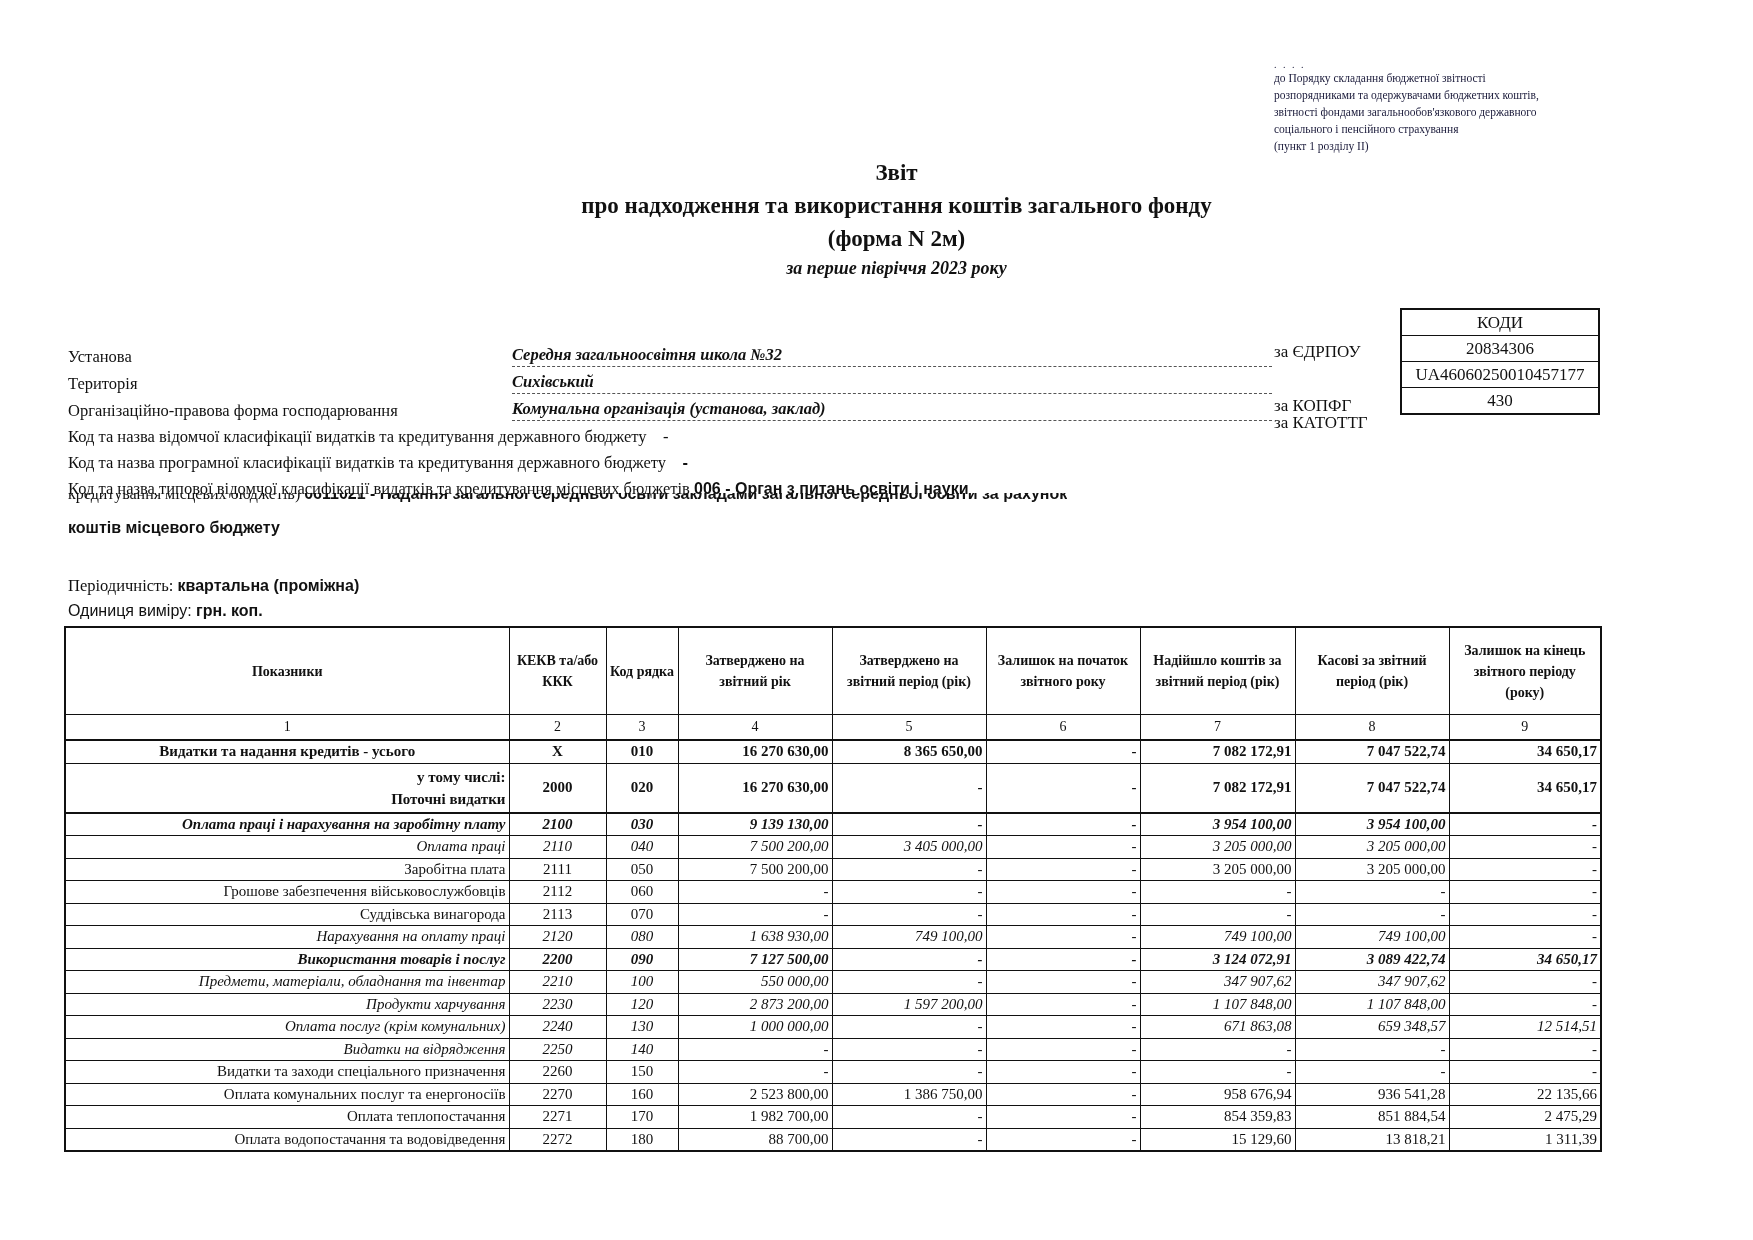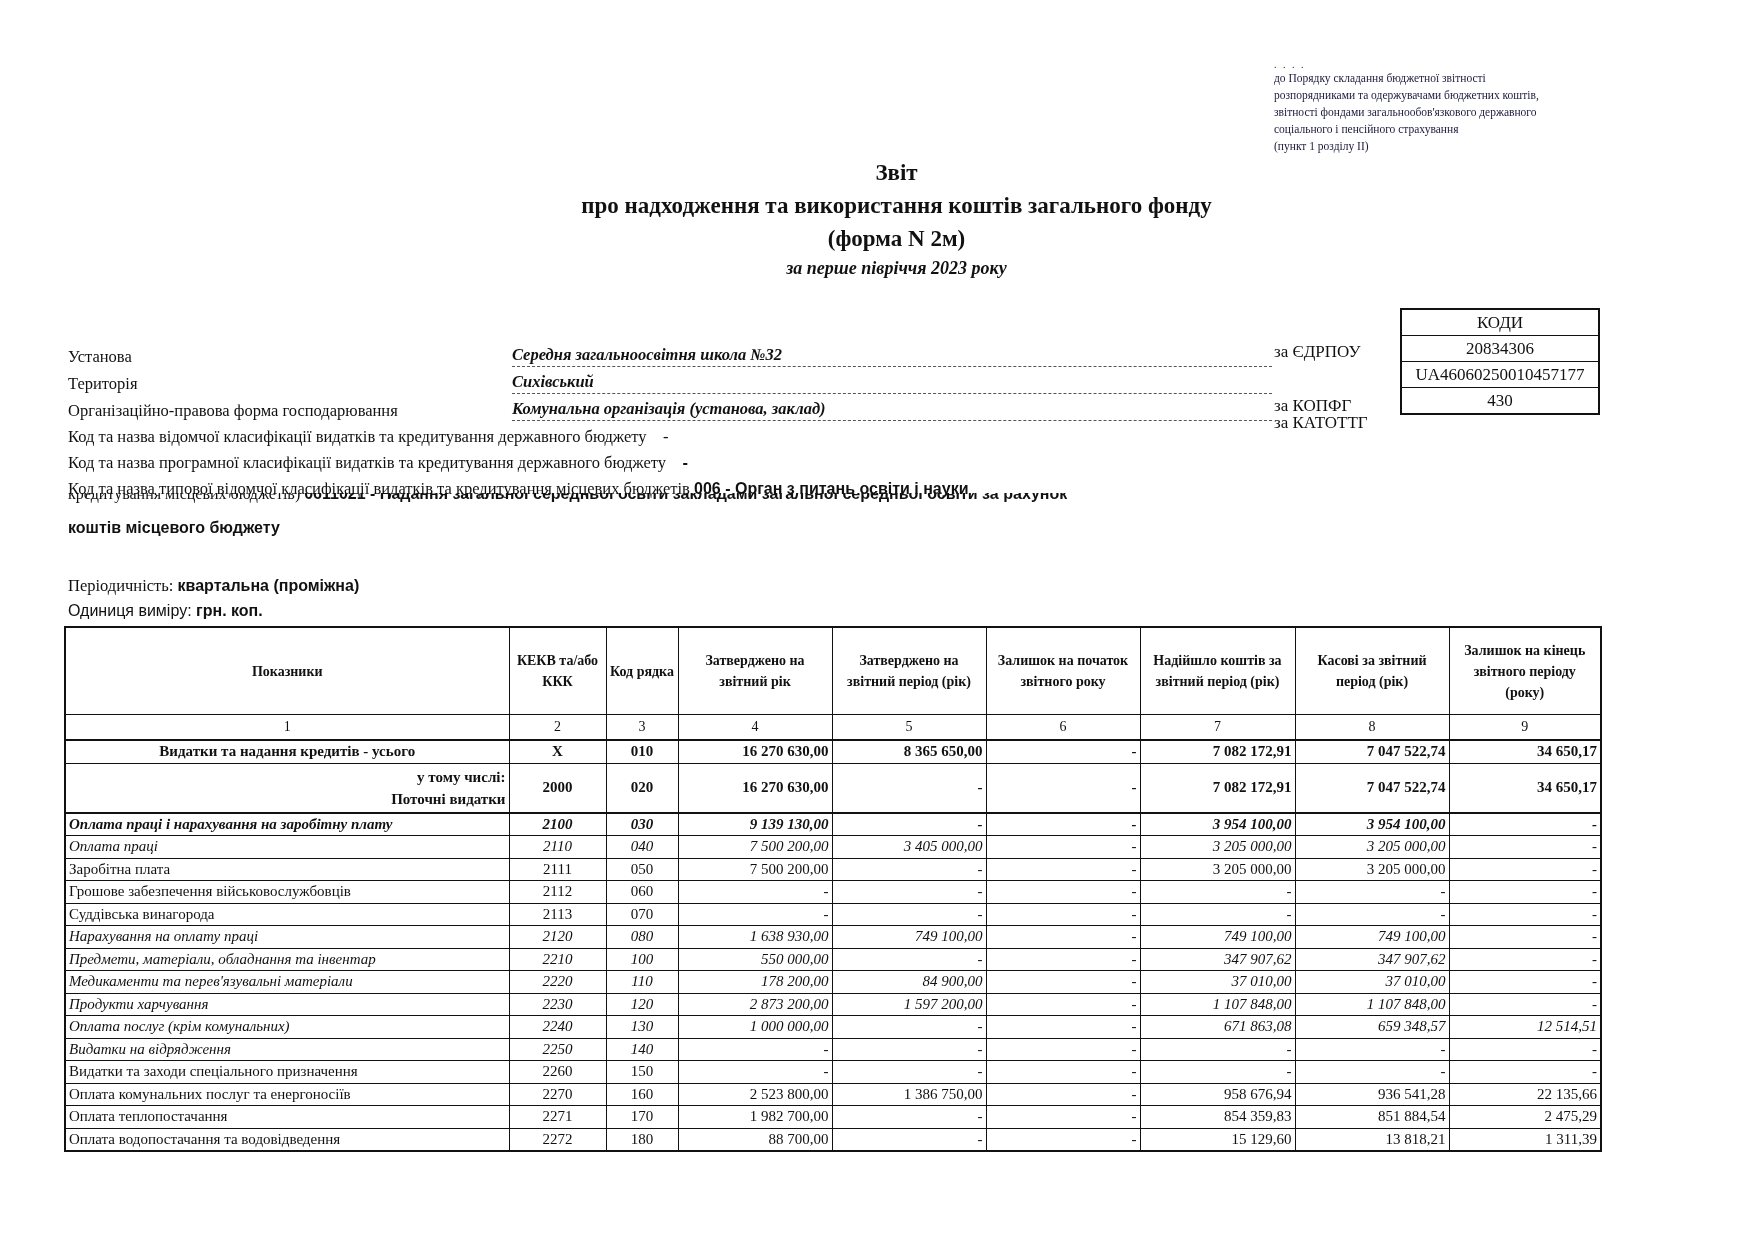--- a/index.html
+++ b/index.html
@@ -24,21 +24,21 @@
   .bold-sans { font-family: "Liberation Sans", "DejaVu Sans", sans-serif; font-weight: bold; }
   .overlap { left: 68px; top: 493px; font-size: 16px; white-space: nowrap; height: 11px; overflow: hidden; line-height: 20px; }
   .overlap .inner { position: relative; top: -9px; }
 
   table.main { position: absolute; left: 64px; top: 626px; width: 1536px; border-collapse: collapse;
                border: 2.5px solid #111; table-layout: fixed; }
   table.main th, table.main td { border: 1.5px solid #111; padding: 0 3px; }
   table.main th { font-size: 14px; font-weight: bold; text-align: center; line-height: 21px; height: 86px; }
   table.main tr.nums td { height: 24px; text-align: center; font-size: 14px; }
   table.main td { font-size: 15px; height: 21.5px; white-space: nowrap; }
-  td.name { text-align: left; }
+  td.name { text-align: right; }
   td.c { text-align: center; }
   td.r { text-align: right; }
   tr.b td { font-weight: bold; }
   tr.i td { font-style: italic; }
   tr.bi td { font-weight: bold; font-style: italic; }
   tr.total td.name { text-align: center; }
   tr.tall td { height: 48px; }
   tr.tall td.name { text-align: right; line-height: 22px; }
   tr.sep td { border-top: 2.5px solid #111; }
 </style>
@@ -241,40 +241,40 @@
       <td class="name">Нарахування на оплату праці</td>
       <td class="c">2120</td>
       <td class="c">080</td>
       <td class="r">1 638 930,00</td>
       <td class="r">749 100,00</td>
       <td class="r">-</td>
       <td class="r">749 100,00</td>
       <td class="r">749 100,00</td>
       <td class="r">-</td>
     </tr>
+    <tr class="bi">
+      <td class="name">Використання товарів і послуг</td>
+      <td class="c">2200</td>
+      <td class="c">090</td>
+      <td class="r">7 127 500,00</td>
+      <td class="r">-</td>
+      <td class="r">-</td>
+      <td class="r">3 124 072,91</td>
+      <td class="r">3 089 422,74</td>
+      <td class="r">34 650,17</td>
+    </tr>
     <tr class="i">
       <td class="name">Предмети, матеріали, обладнання та інвентар</td>
       <td class="c">2210</td>
       <td class="c">100</td>
       <td class="r">550 000,00</td>
       <td class="r">-</td>
       <td class="r">-</td>
       <td class="r">347 907,62</td>
       <td class="r">347 907,62</td>
-      <td class="r">-</td>
-    </tr>
-    <tr class="i">
-      <td class="name">Медикаменти та перев'язувальні матеріали</td>
-      <td class="c">2220</td>
-      <td class="c">110</td>
-      <td class="r">178 200,00</td>
-      <td class="r">84 900,00</td>
-      <td class="r">-</td>
-      <td class="r">37 010,00</td>
-      <td class="r">37 010,00</td>
       <td class="r">-</td>
     </tr>
     <tr class="i">
       <td class="name">Продукти харчування</td>
       <td class="c">2230</td>
       <td class="c">120</td>
       <td class="r">2 873 200,00</td>
       <td class="r">1 597 200,00</td>
       <td class="r">-</td>
       <td class="r">1 107 848,00</td>

